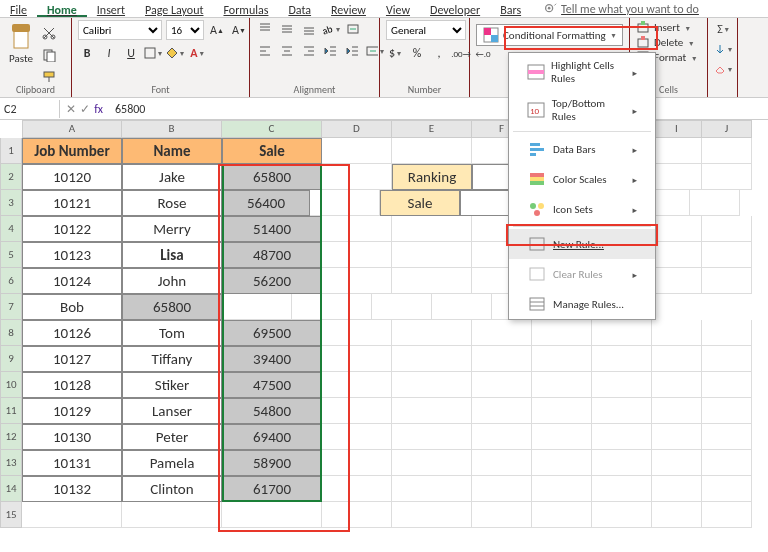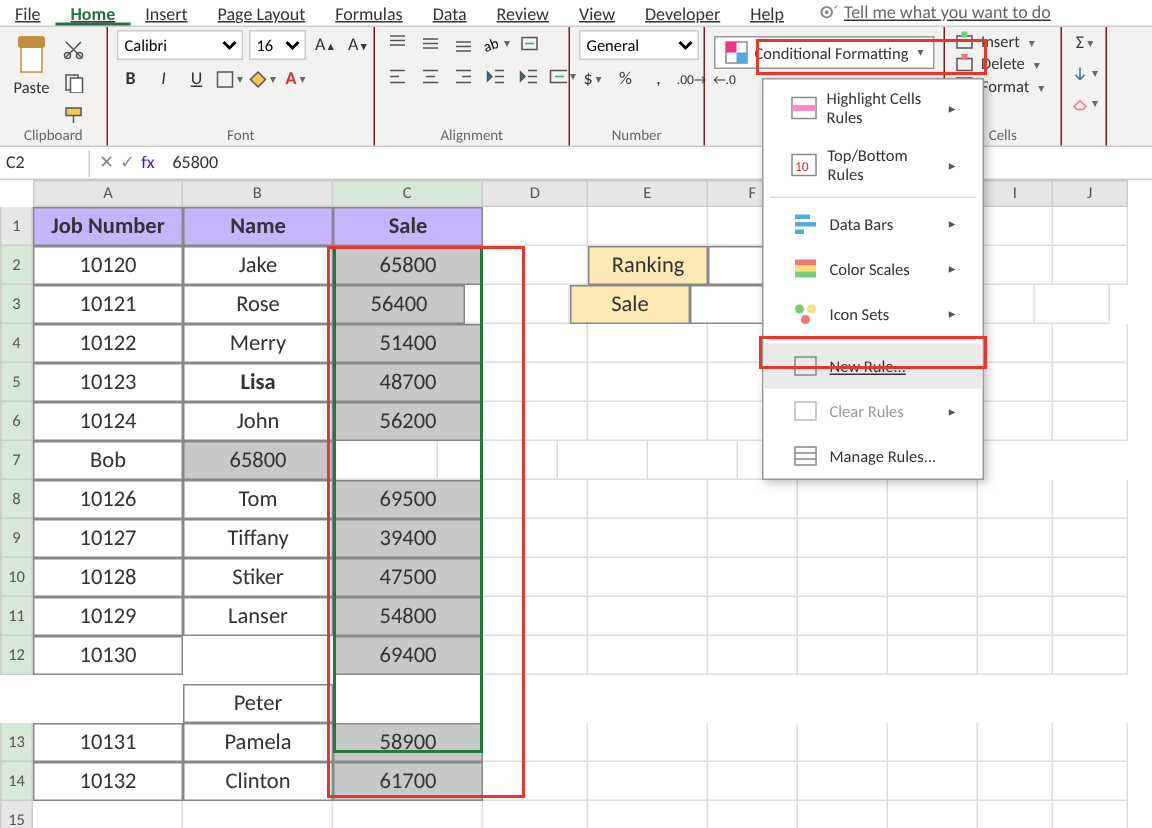--- a/index.html
+++ b/index.html
@@ -36,21 +36,21 @@
 .sheet { position: relative; }
 .col-headers { display: flex; margin-left: 22px; }
 .col-h { background: #e6e6e6; border: 1px solid #ccc; border-left: none; text-align: center; font-size: 11px; color: #555; height: 18px; line-height: 16px; }
 .col-h:first-child { border-left: 1px solid #ccc; }
 .col-h.sel { background: #d6e9d6; }
 .rows { }
 .row { display: flex; }
 .row-h { width: 22px; background: #e6e6e6; border: 1px solid #ccc; border-top: none; text-align: center; font-size: 11px; color: #555; display: flex; align-items: center; justify-content: center; }
 .row-h.sel { background: #d6e9d6; }
 .cell { border: 1px solid #ddd; border-top: none; border-left: none; height: 26px; display: flex; align-items: center; justify-content: center; font-size: 13px; background: #fff; }
-.data-head { background: #c4b5fd; border: 1px solid #888; font-weight: 600; font-size: 15px; }
+.data-head { background: #fdba74; border: 1px solid #888; font-weight: 600; font-size: 15px; }
 .data-cell { border: 1px solid #888; font-size: 15px; }
 .sale-sel { background: #c8c8c8; }
 .rk-head { background: #ffe9b5; border: 1px solid #888; font-size: 15px; }
 .rk-cell { border: 1px solid #888; }
 .col-A { width: 100px; } .col-B { width: 100px; } .col-C { width: 100px; } .col-D { width: 70px; }
 .col-E { width: 80px; } .col-F { width: 60px; } .col-G { width: 60px; } .col-H { width: 60px; }
 .col-I { width: 50px; } .col-J { width: 50px; }
 
 
 .cf-menu { position: absolute; left: 508px; top: 52px; width: 148px; background: #fff; border: 1px solid #999; box-shadow: 2px 2px 6px rgba(0,0,0,.25); font-size: 11px; z-index: 50; }
@@ -72,21 +72,21 @@
 <div class="tabs">
   <div class="tab">File</div>
   <div class="tab active">Home</div>
   <div class="tab">Insert</div>
   <div class="tab">Page Layout</div>
   <div class="tab">Formulas</div>
   <div class="tab">Data</div>
   <div class="tab">Review</div>
   <div class="tab">View</div>
   <div class="tab">Developer</div>
-  <div class="tab">Help</div>
+  <div class="tab">Bars</div>
   <div class="tell-me">
     <svg width="14" height="14" viewBox="0 0 16 16">
         <circle cx="7" cy="7" r="4" fill="none" stroke="#888" stroke-width="1.5"></circle>
         <circle cx="7" cy="7" r="1.5" fill="#888"></circle>
         <path d="M13 4 l2 -2" stroke="#888"></path>
       </svg>
     <span>Tell me what you want to do</span>
   </div>
 </div>
 
@@ -463,21 +463,21 @@
         <div class="cell col-E" style="width: 80px;"></div>
         <div class="cell col-F" style="width: 60px;"></div>
         <div class="cell col-G" style="width: 60px;"></div>
         <div class="cell col-H" style="width: 60px;"></div>
         <div class="cell col-I" style="width: 50px;"></div>
         <div class="cell col-J" style="width: 50px;"></div>
       </div>
       <div class="row">
         <div class="row-h sel" style="height: 26px;">12</div>
         <div class="cell data-cell col-A" style="width: 100px;">10130</div>
-        <div class="cell data-cell col-B" style="width: 100px; margin-top: 32px;">Peter</div>
+        <div class="cell data-cell col-B" style="width: 100px;">Peter</div>
         <div class="cell data-cell sale-sel col-C" style="width: 100px;">69400</div>
         <div class="cell col-D" style="width: 70px;"></div>
         <div class="cell col-E" style="width: 80px;"></div>
         <div class="cell col-F" style="width: 60px;"></div>
         <div class="cell col-G" style="width: 60px;"></div>
         <div class="cell col-H" style="width: 60px;"></div>
         <div class="cell col-I" style="width: 50px;"></div>
         <div class="cell col-J" style="width: 50px;"></div>
       </div>
       <div class="row">

